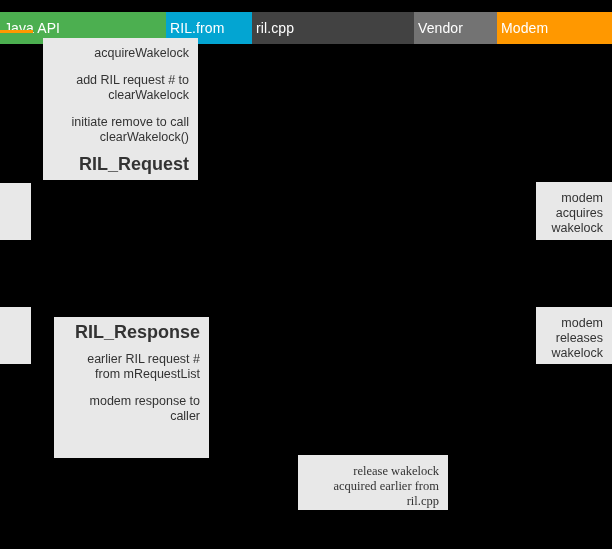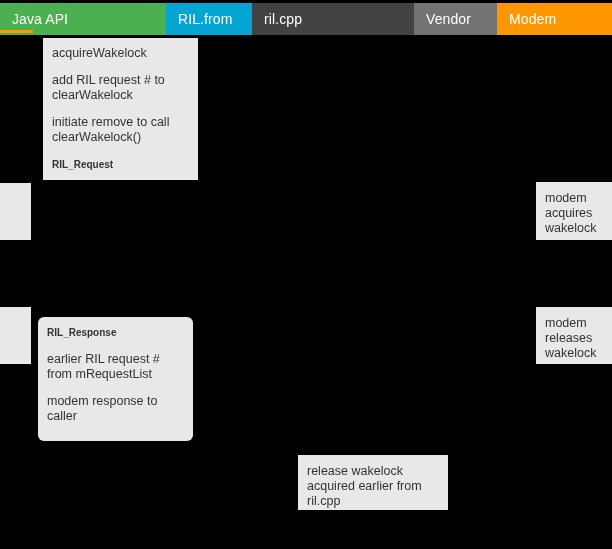--- a/index.html
+++ b/index.html
@@ -13,26 +13,26 @@
     height: 549px;
     background: #000000;
     overflow: hidden;
     font-family: "Liberation Sans", sans-serif;
     -webkit-font-smoothing: antialiased;
   }
 
   
   .lane-header {
     position: absolute;
-    top: 3px;
+    top: 12px;
     height: 32px;
     display: flex;
     align-items: center;
     box-sizing: border-box;
-    padding-left: 12px;
+    padding-left: 4px;
     color: #ffffff;
     font-size: 14px;
     line-height: 1;
     letter-spacing: 0.1px;
     white-space: nowrap;
   }
   .lane-header.lane-java   { left: 0px;   width: 166px; background: #4CAF50; }
   .lane-header.lane-riljava{ left: 166px; width: 86px;  background: #03A5D2; }
   .lane-header.lane-rilcpp { left: 252px; width: 162px; background: #424242; }
   .lane-header.lane-vendor { left: 414px; width: 83px;  background: #737373; }
@@ -53,31 +53,32 @@
     background: #E8E8E8;
     box-sizing: border-box;
     padding: 8px 9px;
     color: #333333;
     font-size: 12.5px;
     line-height: 15px;
   }
   .note .line {
     margin: 0 0 12px 0;
     white-space: pre-line;
+    text-align: right;
   }
   .note .line:last-child { margin-bottom: 0; }
   .note .line.bold {
     font-weight: bold;
-    font-size: 10px;
+    font-size: 18px;
   }
 
   
   .note-ril-request  { left: 43px;  top: 38px;  width: 155px; height: 142px; }
-  .note-ril-response { left: 38px;  top: 317px; width: 155px; height: 124px; border-radius: 6px; }
-  .note-release-wl   { left: 298px; top: 455px; width: 150px; height: 55px;  padding-top: 9px; }
+  .note-ril-response { left: 54px;  top: 317px; width: 155px; height: 141px; }
+  .note-release-wl   { left: 298px; top: 455px; width: 150px; height: 55px;  padding-top: 9px; font-family: Liberation Serif, serif; }
   .note-modem-acq    { left: 536px; top: 182px; width: 76px;  height: 58px;  padding-top: 9px; }
   .note-modem-rel    { left: 536px; top: 307px; width: 76px;  height: 57px;  padding-top: 9px; }
   .note-edge-left-1  { left: 0px;   top: 183px; width: 31px;  height: 57px; }
   .note-edge-left-2  { left: 0px;   top: 307px; width: 31px;  height: 57px; }
 </style>
 </head>
 <body>
 
 <div id="canvas">
 

